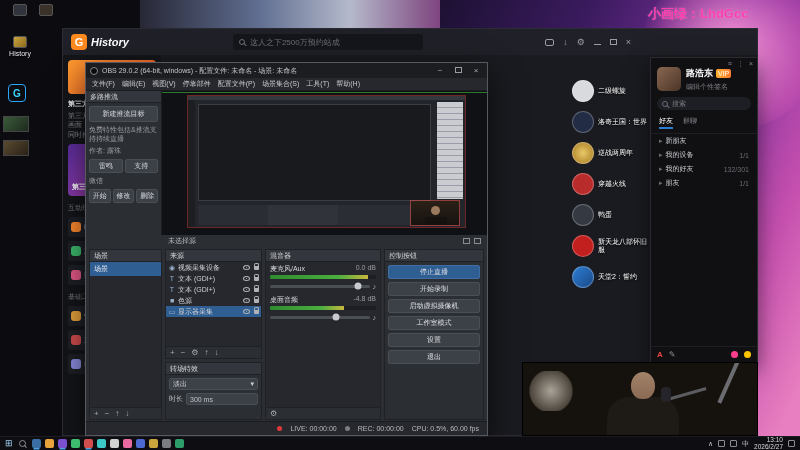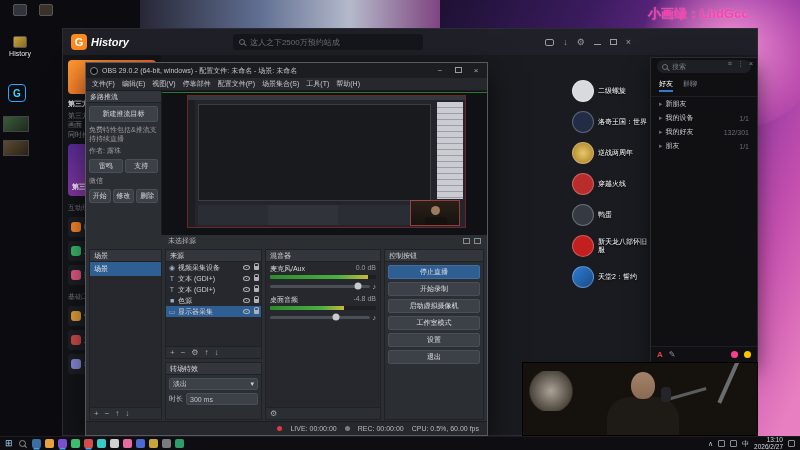--- a/index.html
+++ b/index.html
@@ -535,20 +535,30 @@
       <span>CPU: 0.5%, 60.00 fps</span>
     </div>
   </div>
 
   <div class="chat">
     <div class="chat-top-icons">
       <span>≡</span>
       <span>⋮</span>
       <span>×</span>
     </div>
+    <div class="chat-header">
+      <div class="chat-avatar"></div>
+      <div>
+        <div class="chat-name-row">
+          <span class="chat-name">路浩东</span>
+          <span class="chat-badge">VIP</span>
+        </div>
+        <div class="chat-sig">编辑个性签名</div>
+      </div>
+    </div>
     <div class="chat-search">
       <span class="css-search"></span>
       <span>搜索</span>
     </div>
     <div class="chat-tabs">
       <span class="ctab on">好友</span>
       <span class="ctab">群聊</span>
     </div>
     <div>
       <div class="crow">

